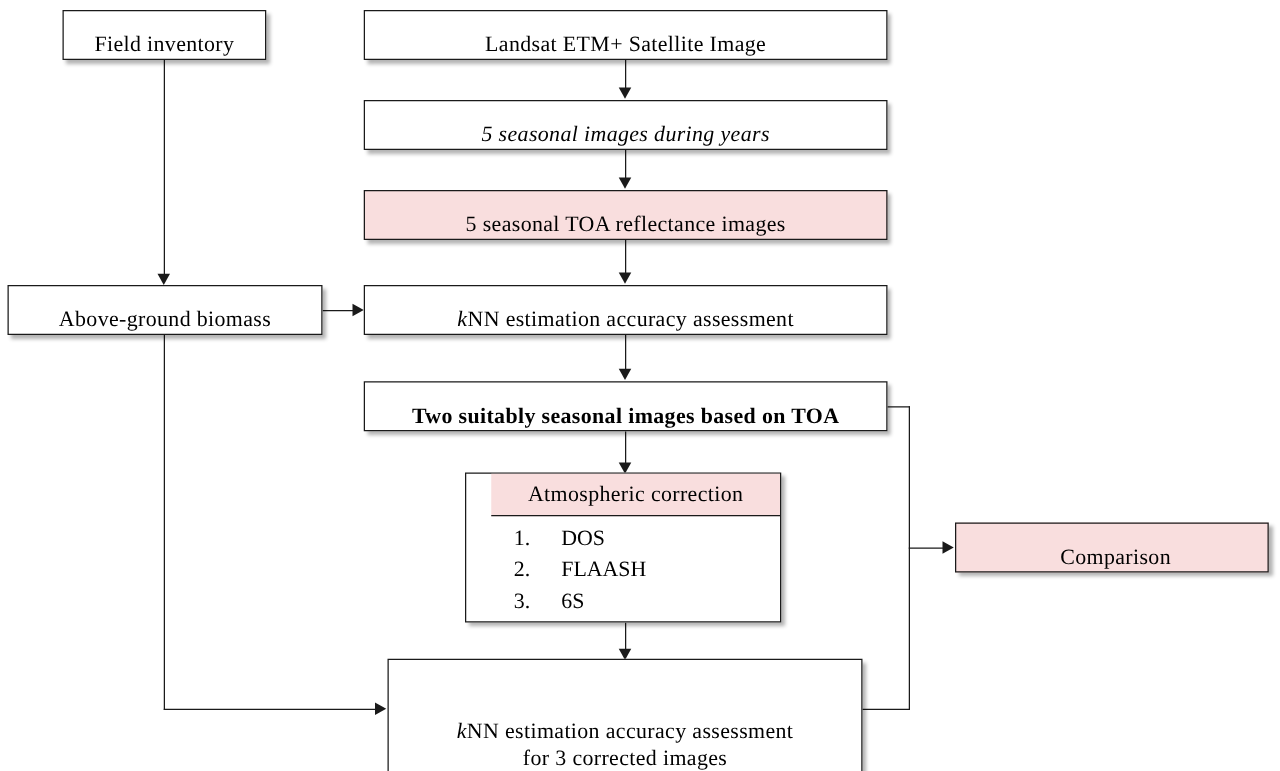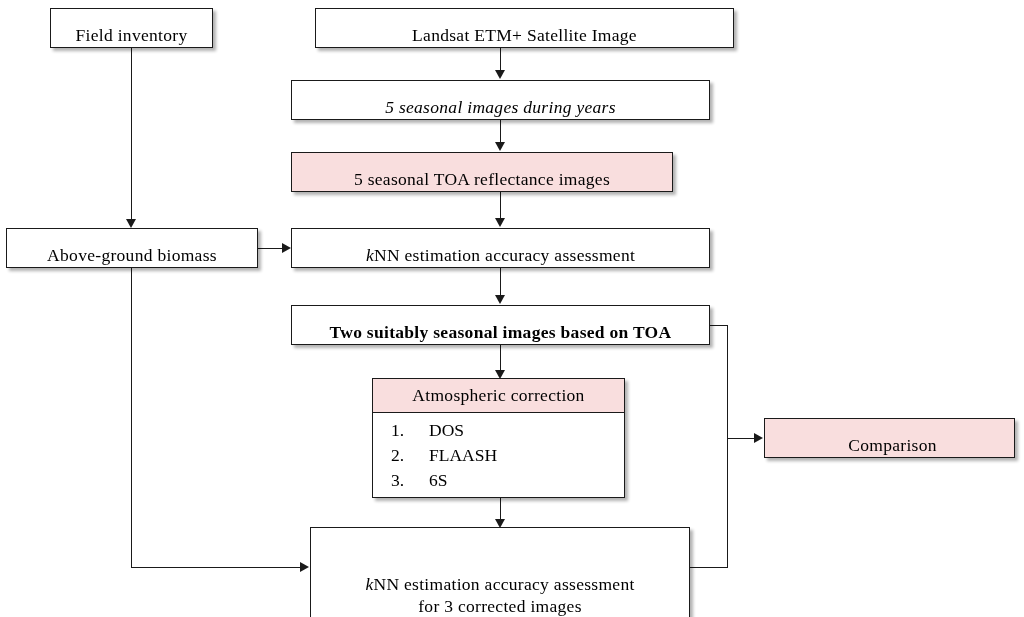--- a/index.html
+++ b/index.html
@@ -150,45 +150,45 @@
   <div class="vline" style="left:727px; top:325px; height:243px;"></div>
   <div class="hline" style="left:727px; top:438px; width:28px;"></div>
   <div class="arrow-right" style="left:754px; top:433px;"></div>
 
   <div class="hline" style="left:689px; top:567px; width:39px;"></div>
 
   <div class="node" style="left:50px; top:8px; width:163px; height:40px;">
     <span>Field inventory</span>
   </div>
 
-  <div class="node" style="left:291px; top:8px; width:419px; height:40px;margin-left:24px;">
+  <div class="node" style="left:291px; top:8px; width:419px; height:40px;">
     <span>Landsat ETM+ Satellite Image</span>
   </div>
 
   <div class="node italic" style="left:291px; top:80px; width:419px; height:40px;">
     <span>5 seasonal images during years</span>
   </div>
 
-  <div class="node pink" style="left:291px; top:152px; width:382px; height:40px;">
+  <div class="node pink" style="left:291px; top:152px; width:419px; height:40px;">
     <span>5 seasonal TOA reflectance images</span>
   </div>
 
   <div class="node" style="left:291px; top:228px; width:419px; height:40px;">
     <span><span class="kitalic">k</span><span>NN estimation accuracy assessment</span></span>
   </div>
 
   <div class="node" style="left:6px; top:228px; width:252px; height:40px;">
     <span>Above-ground biomass</span>
   </div>
 
   <div class="node" style="left:291px; top:305px; width:419px; height:40px;font-weight:bold;">
     <span>Two suitably seasonal images based on TOA</span>
   </div>
 
-  <div class="group" style="left:372px; top:378px; width:253px; height:120px;">
+  <div class="group" style="left:372px; top:378px; width:253px; height:120px;padding-left:20px;">
     <div class="group-header">
       <span>Atmospheric correction</span>
     </div>
     <div class="group-body">
       <div class="list-row">
         <span class="list-num">1.</span>
         <span class="list-label">DOS</span>
       </div>
       <div class="list-row">
         <span class="list-num">2.</span>

